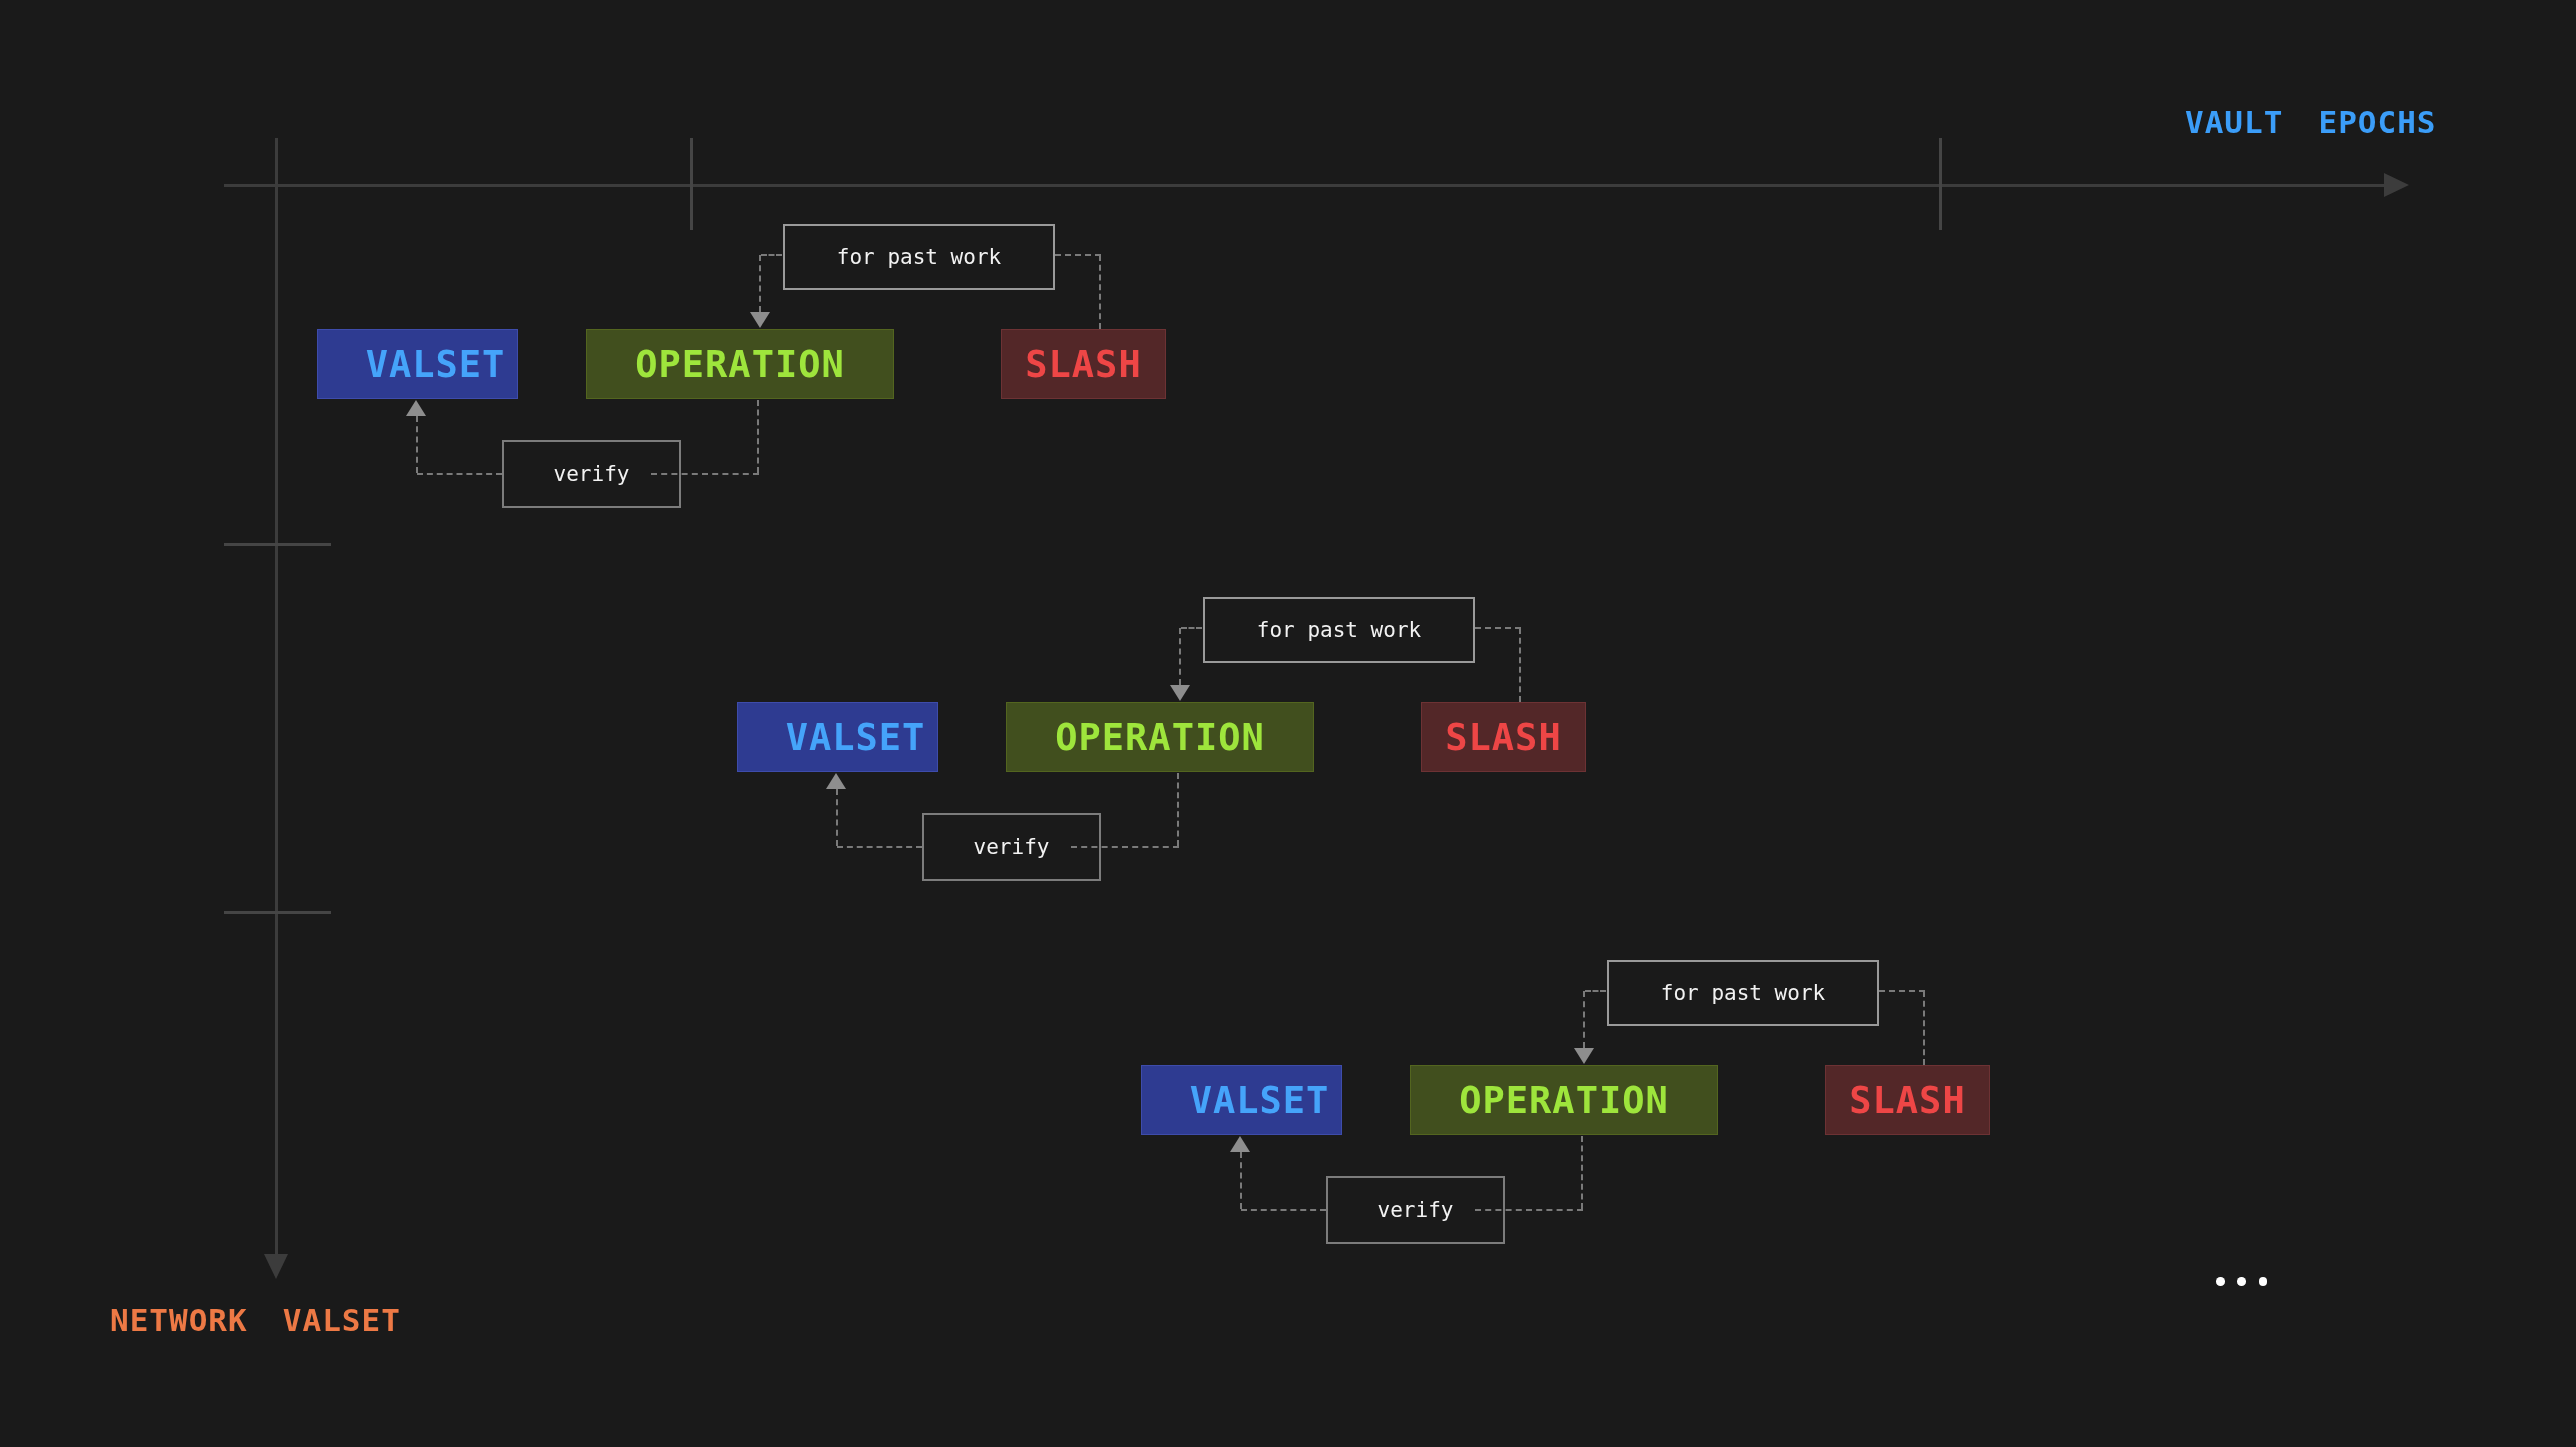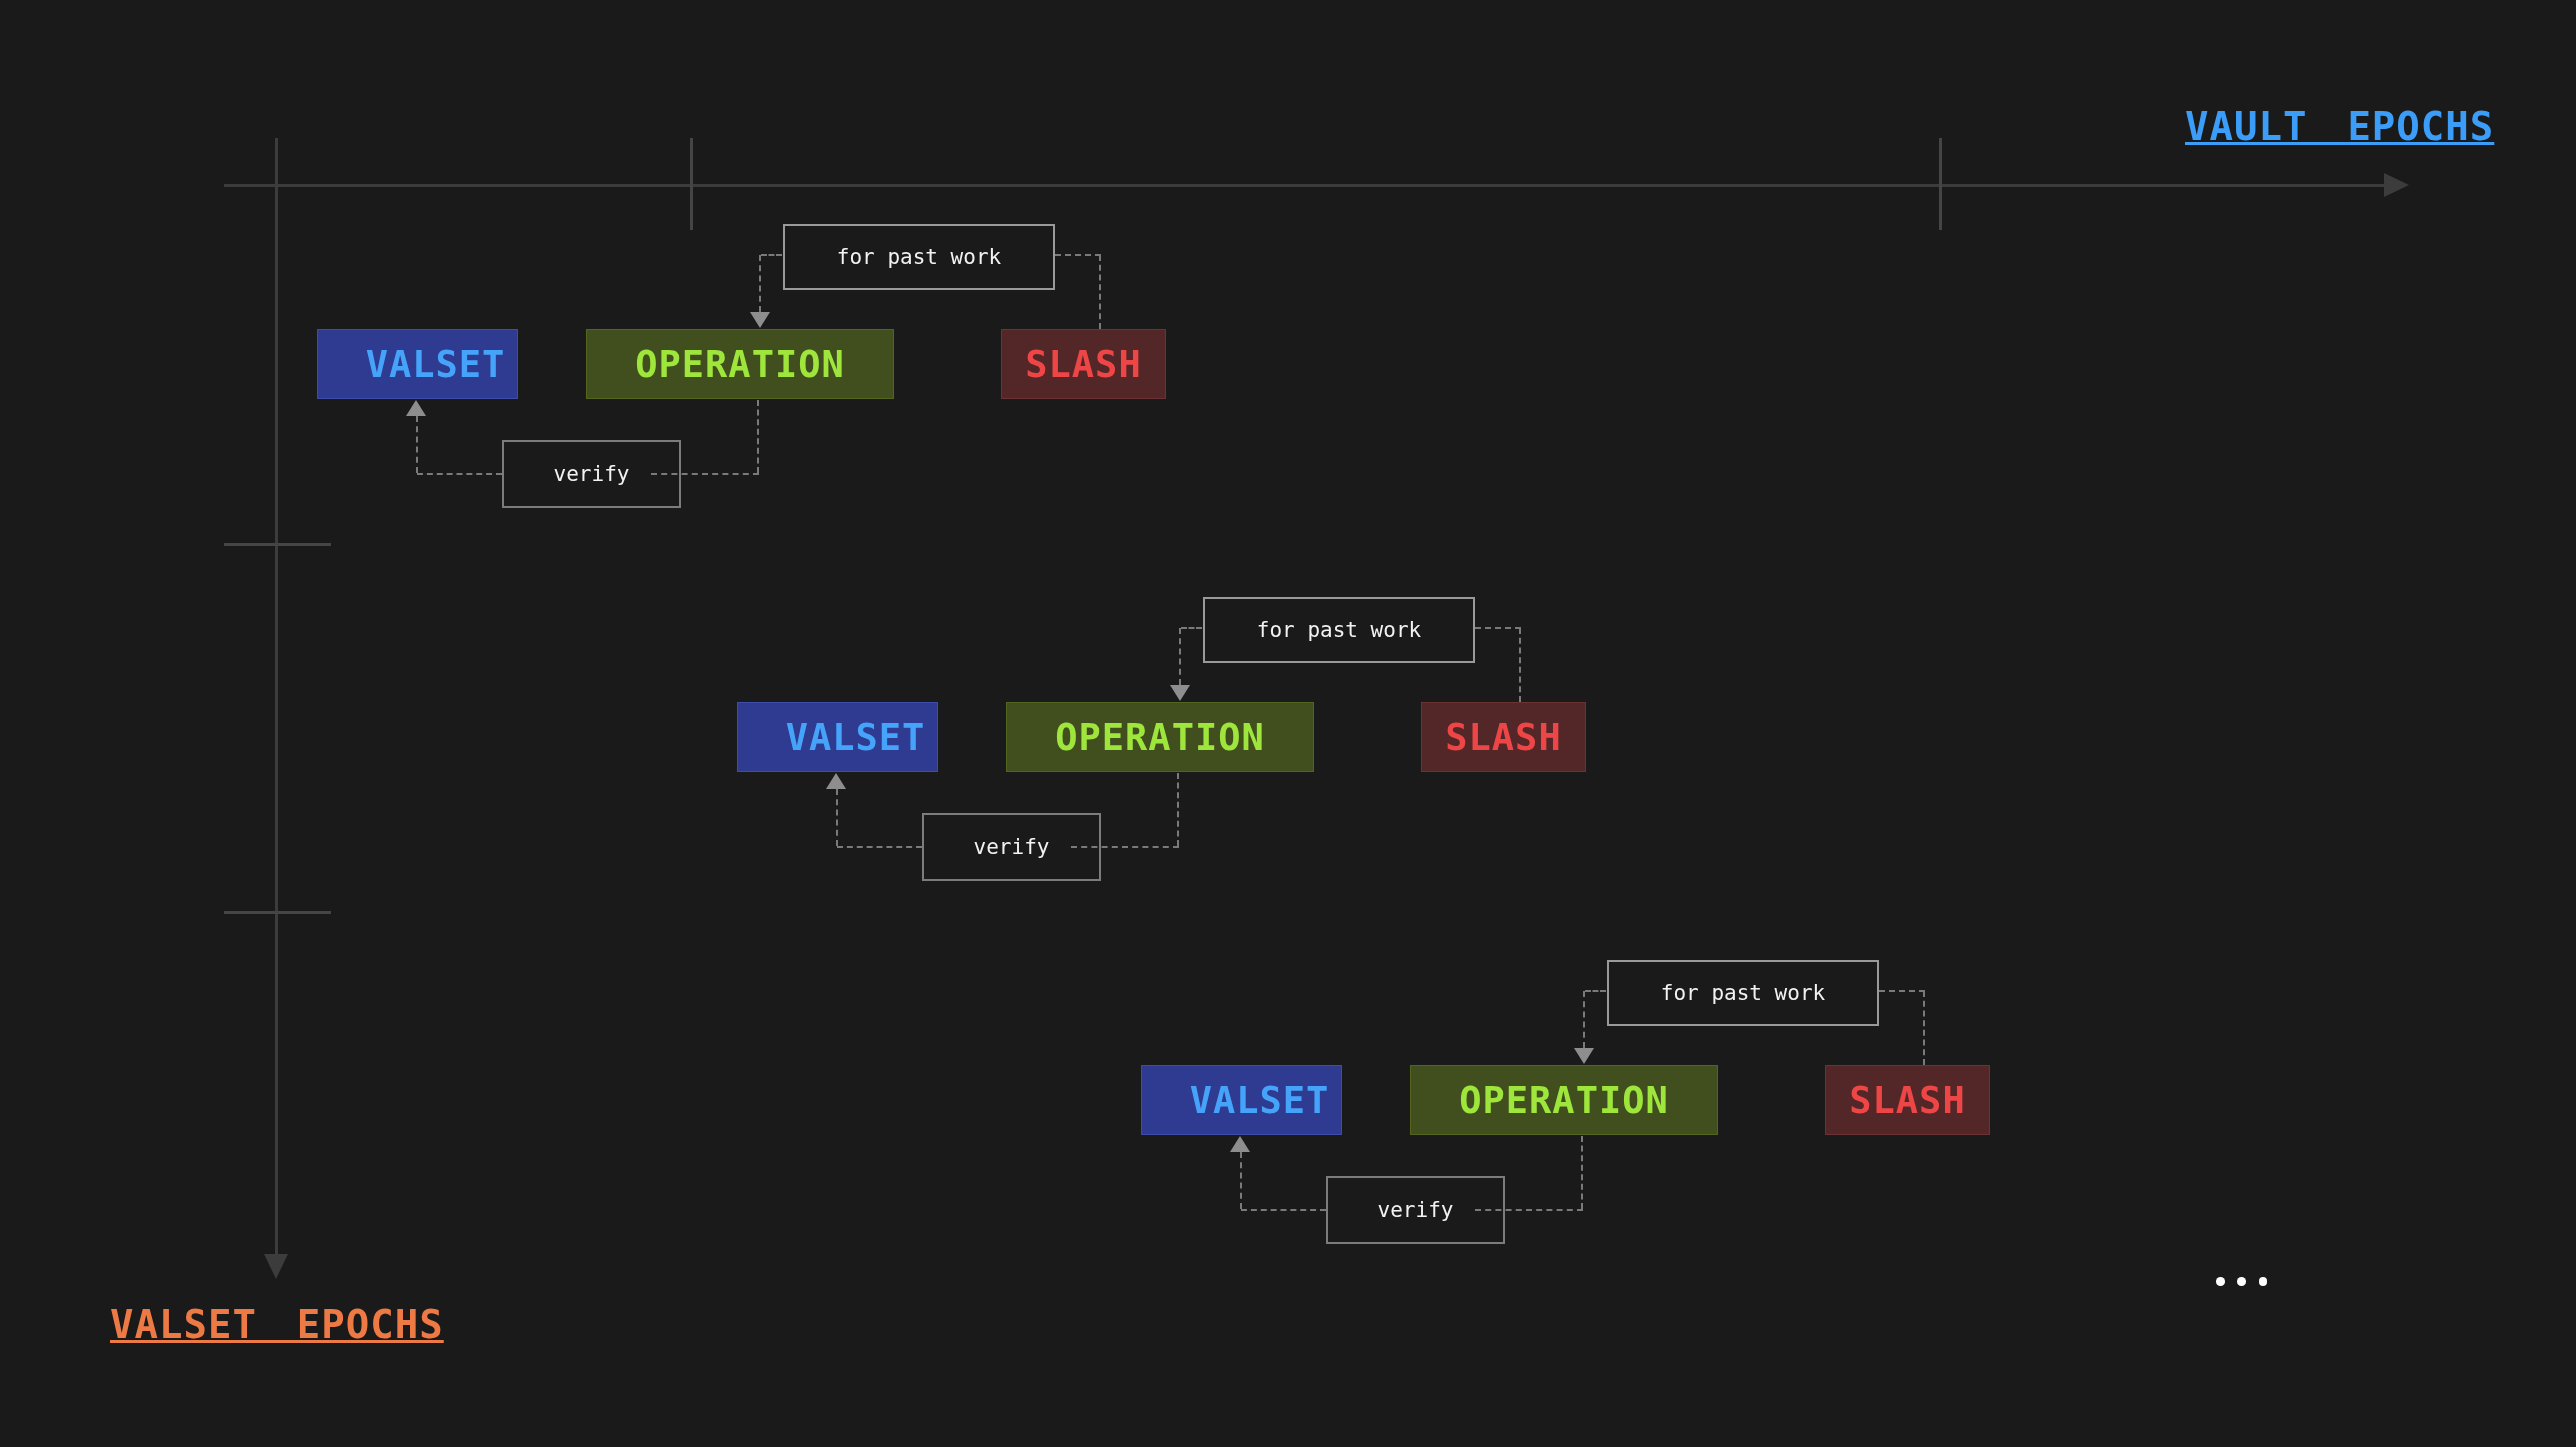--- a/index.html
+++ b/index.html
@@ -18,21 +18,21 @@
     border-left:25px solid var(--axis_line,#3c3c3c);}
   .v-axis{left:275px;top:138px;width:2.9px;height:1118px;background:var(--axis_line,#3c3c3c);}
   .v-axis-arrow{left:264px;top:1254px;width:0;height:0;
     border-left:12.6px solid transparent;border-right:12.6px solid transparent;
     border-top:25px solid var(--axis_line,#3c3c3c);}
   .h-tick{top:138px;width:2.9px;height:92px;background:var(--axis_tick,#454545);}
   .h-tick.t1{left:690px;} .h-tick.t2{left:1939px;}
   .v-tick{left:224px;width:107px;height:2.9px;background:var(--axis_tick,#454545);}
   .v-tick.t1{top:543px;} .v-tick.t2{top:911px;}
 
-  .axis-label{font-weight:bold;font-size:39px;letter-spacing:1px;word-spacing:15.5px;white-space:nowrap;text-decoration:underline;}
+  .axis-label{font-weight:bold;font-size:31px;letter-spacing:1px;word-spacing:15.5px;white-space:nowrap;}
   .vault-label{left:2185px;top:104px;color:var(--vault_color,#3b9df8);}
   .network-label{left:110px;top:1302px;color:var(--network_color,#ed7945);}
 
   
   .row{position:absolute;width:889px;height:184px;}
   .row.r1{left:317px;top:329px;}
   .row.r2{left:737px;top:702px;}
   .row.r3{left:1141px;top:1065px;}
 
   .box{position:absolute;box-sizing:border-box;height:70px;top:0;
@@ -80,21 +80,21 @@
 <div class="abs v-axis"></div>
 <div class="abs v-axis-arrow"></div>
 <div class="abs h-axis"></div>
 <div class="abs h-axis-arrow"></div>
 <div class="abs h-tick t1"></div>
 <div class="abs h-tick t2"></div>
 <div class="abs v-tick t1"></div>
 <div class="abs v-tick t2"></div>
 
 <div class="abs axis-label vault-label">VAULT EPOCHS</div>
-<div class="abs axis-label network-label">VALSET EPOCHS</div>
+<div class="abs axis-label network-label">NETWORK VALSET</div>
 
 <div class="row r1">
   <div class="box valset">VALSET</div>
   <div class="box operation">OPERATION</div>
   <div class="box slash">SLASH</div>
   <div class="note fpw">for past work</div>
   <div class="note verify">verify</div>
   <div class="dash-h c-fpw-lh"></div>
   <div class="dash-v c-fpw-lv"></div>
   <div class="arrow-down"></div>

